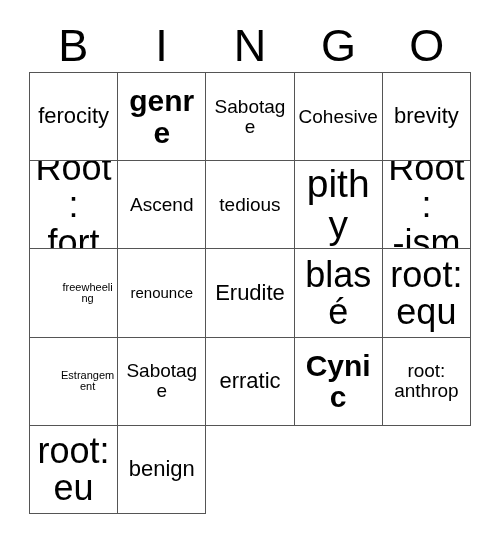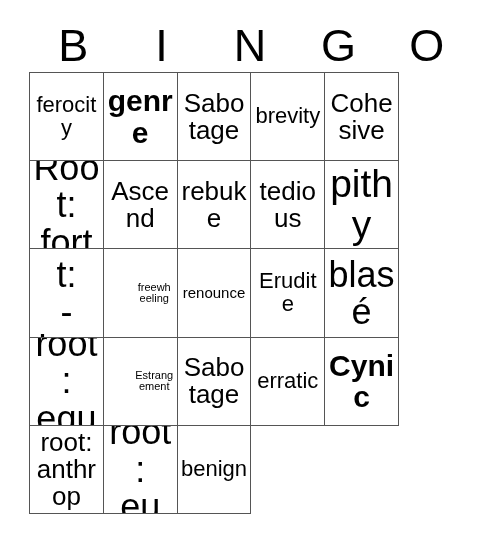--- a/index.html
+++ b/index.html
@@ -44,21 +44,21 @@
     letter-spacing: 0px;
     color: #000000;
     user-select: none;
   }
 
   
   .bingo-grid {
     position: absolute;
     left: 29px;
     top: 72px;
-    width: 370px;
+    width: 442px;
     height: 442px;
     display: grid;
     grid-template-columns: repeat(5, 1fr);
     grid-template-rows: repeat(5, 1fr);
     border-top: 1px solid #555555;
     border-left: 1px solid #555555;
     box-sizing: border-box;
     background: #ffffff;
   }
 
@@ -81,21 +81,21 @@
     text-align: center;
     line-height: 1.04;
     color: #000000;
     word-break: break-word;
     white-space: pre-line;
   }
 
   
   .fs-xs   { font-size: 11px; margin-left: 28px; }
   .fs-sm   { font-size: 15px; }
-  .fs-md   { font-size: 26px; }
+  .fs-md   { font-size: 19px; }
   .fs-lg   { font-size: 22px; }
   .fs-xl   { font-size: 30px; font-weight: bold; }
   .fs-xxl  { font-size: 36px; }
   .fs-huge { font-size: 39px; }
 </style>
 </head>
 <body>
 
 <div class="bingo-card">
 
@@ -112,35 +112,32 @@
     <div class="bingo-cell">
         <span class="cell-text fs-lg">ferocity</span>
       </div>
     <div class="bingo-cell">
         <span class="cell-text fs-xl">genre</span>
       </div>
     <div class="bingo-cell">
         <span class="cell-text fs-md">Sabotage</span>
       </div>
     <div class="bingo-cell">
-        <span class="cell-text fs-lg">brevity</span>
+        <span class="cell-text fs-md">Cohesive</span>
       </div>
 
     <div class="bingo-cell">
-        <span class="cell-text fs-md">Cohesive</span>
+        <span class="cell-text fs-lg">brevity</span>
       </div>
     <div class="bingo-cell">
         <span class="cell-text fs-xxl">Root:
 fort</span>
       </div>
     <div class="bingo-cell">
         <span class="cell-text fs-md">Ascend</span>
-      </div>
-    <div class="bingo-cell">
-        <span class="cell-text fs-md">rebuke</span>
       </div>
     <div class="bingo-cell">
         <span class="cell-text fs-md">tedious</span>
       </div>
 
     <div class="bingo-cell">
         <span class="cell-text fs-huge">pithy</span>
       </div>
     <div class="bingo-cell">
         <span class="cell-text fs-xxl">Root:

